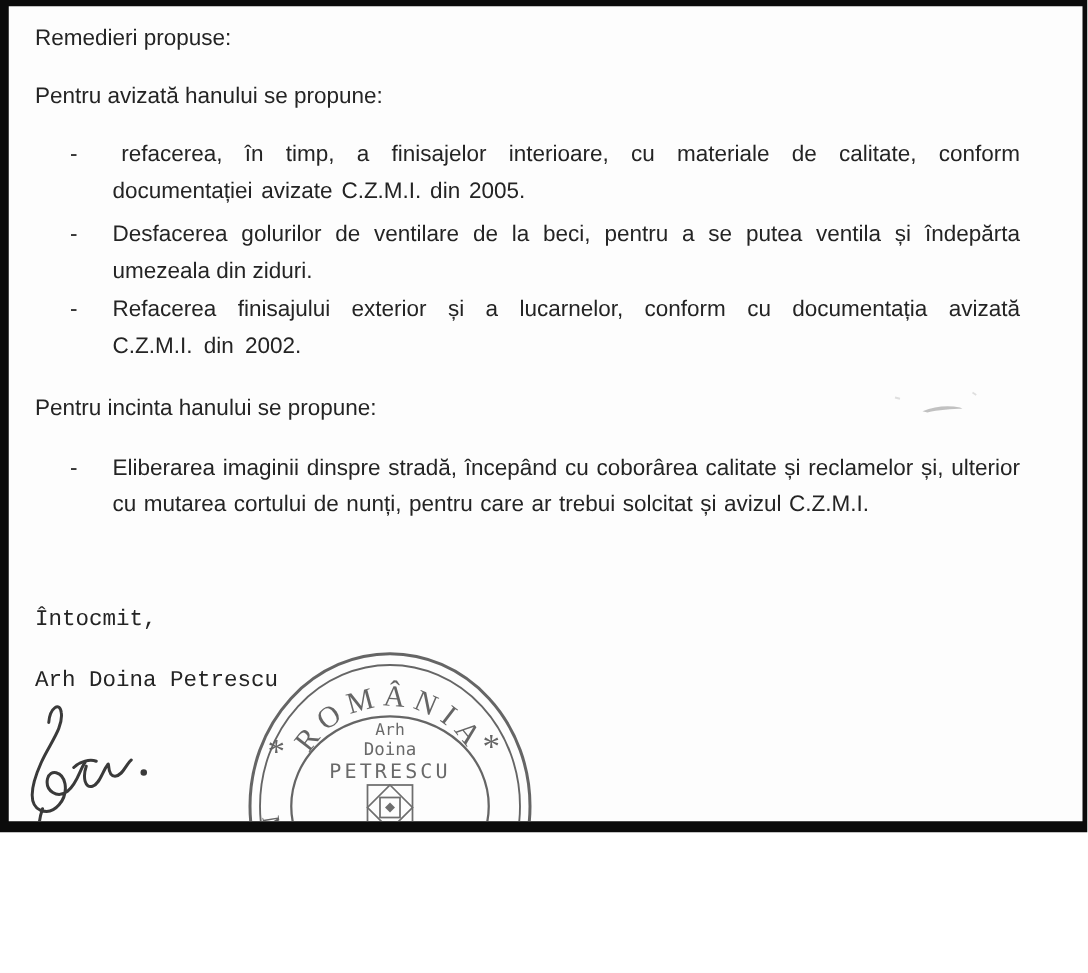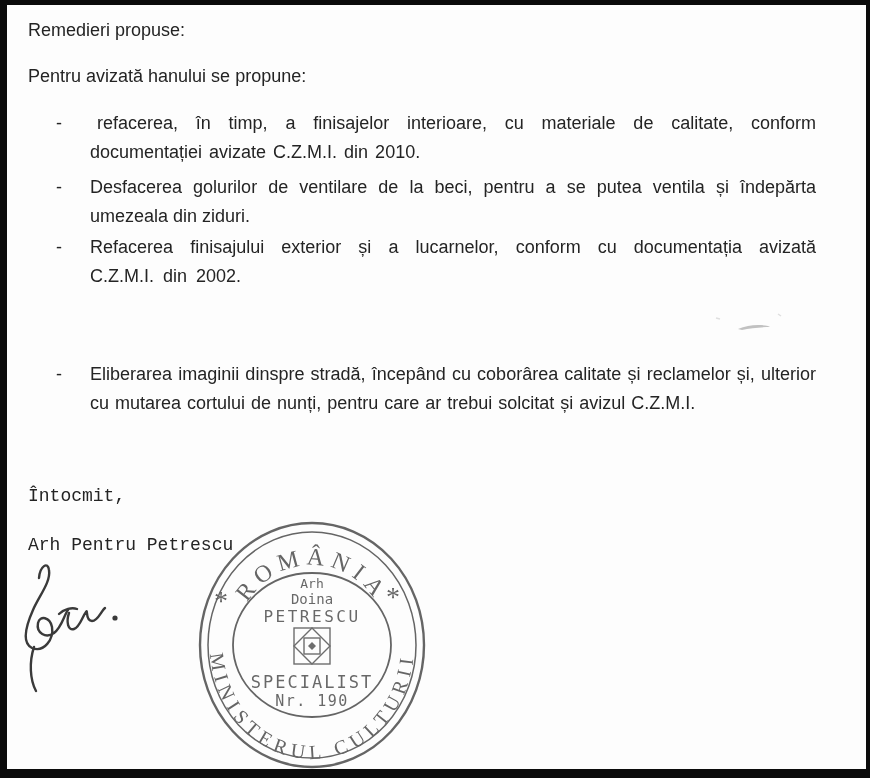--- a/index.html
+++ b/index.html
@@ -1,19 +1,19 @@
 <!DOCTYPE html>
 <html><head>
 <meta charset="utf-8">
 <style>
   html, body { margin: 0; padding: 0; background: #ffffff; }
   .page {
     position: relative;
     width: 870px;
-    height: 778px;
+    height: 666px;
     box-sizing: border-box;
     background: #fdfdfd;
     border-style: solid;
     border-color: #0b0b0b;
     border-width: 5px 4px 9px 7px;
     overflow: hidden;
     font-family: "Liberation Sans", "DejaVu Sans", sans-serif;
     color: #242424;
   }
   .abs { position: absolute; }
@@ -63,42 +63,43 @@
 <body>
 
 <div class="page">
 
   <div class="abs heading" style="top:13px;">Remedieri propuse:</div>
 
   <div class="abs heading" style="top:59px;">Pentru avizată hanului se propune:</div>
 
   <div class="abs bullet" style="top:104px;">
     <span class="dash">-</span>
-    <div class="btext indent ws2">refacerea, în timp, a finisajelor interioare, cu materiale de calitate, conform documentației avizate C.Z.M.I. din 2010.</div>
+    <div class="btext indent ws2">refacerea, în timp, a finisajelor interioare, cu materiale de calitate, conform documentației avizate C.Z.M.I. din 2005.</div>
   </div>
 
   <div class="abs bullet" style="top:168px;">
     <span class="dash">-</span>
     <div class="btext">Desfacerea golurilor de ventilare de la beci, pentru a se putea ventila și îndepărta umezeala din ziduri.</div>
   </div>
 
   <div class="abs bullet" style="top:228px;">
     <span class="dash">-</span>
     <div class="btext ws4">Refacerea finisajului exterior și a lucarnelor, conform cu documentația avizată C.Z.M.I. din 2002.</div>
   </div>
 
+  <div class="abs heading" style="top:309px;">Pentru incinta hanului se propune:</div>
 
   <div class="abs bullet" style="top:355px;">
     <span class="dash">-</span>
     <div class="btext ws1">Eliberarea imaginii dinspre stradă, începând cu coborârea calitate și reclamelor și, ulterior cu mutarea cortului de nunți, pentru care ar trebui solcitat și avizul C.Z.M.I.</div>
   </div>
 
   <div class="abs signoff" style="top:481px;">Întocmit,</div>
 
-  <div class="abs signoff" style="top:530px;">Arh Pentru Petrescu</div>
+  <div class="abs signoff" style="top:530px;">Arh Doina Petrescu</div>
 
   <svg class="smudge-svg" width="70" height="26" viewBox="0 0 70 26">
     <path d="M 24 17 C 34 13, 44 12, 54 14 L 56 15 C 48 15, 36 16, 28 18 Z" fill="#8f8f8f" opacity="0.55"></path>
     <path d="M 2 6 L 6 7" stroke="#c2c2c2" stroke-width="1.5" opacity="0.5"></path>
     <path d="M 64 2 L 67 4" stroke="#c2c2c2" stroke-width="1.5" opacity="0.5"></path>
   </svg>
 
   <svg class="sig-svg" width="120" height="150" viewBox="0 0 120 150">
     <g fill="none" stroke="#3a3a3a" stroke-width="2.4" stroke-linecap="round" stroke-linejoin="round">
       <path d="M 30 28 C 31 16, 39 11, 40 20 C 42 32, 30 46, 24 60

